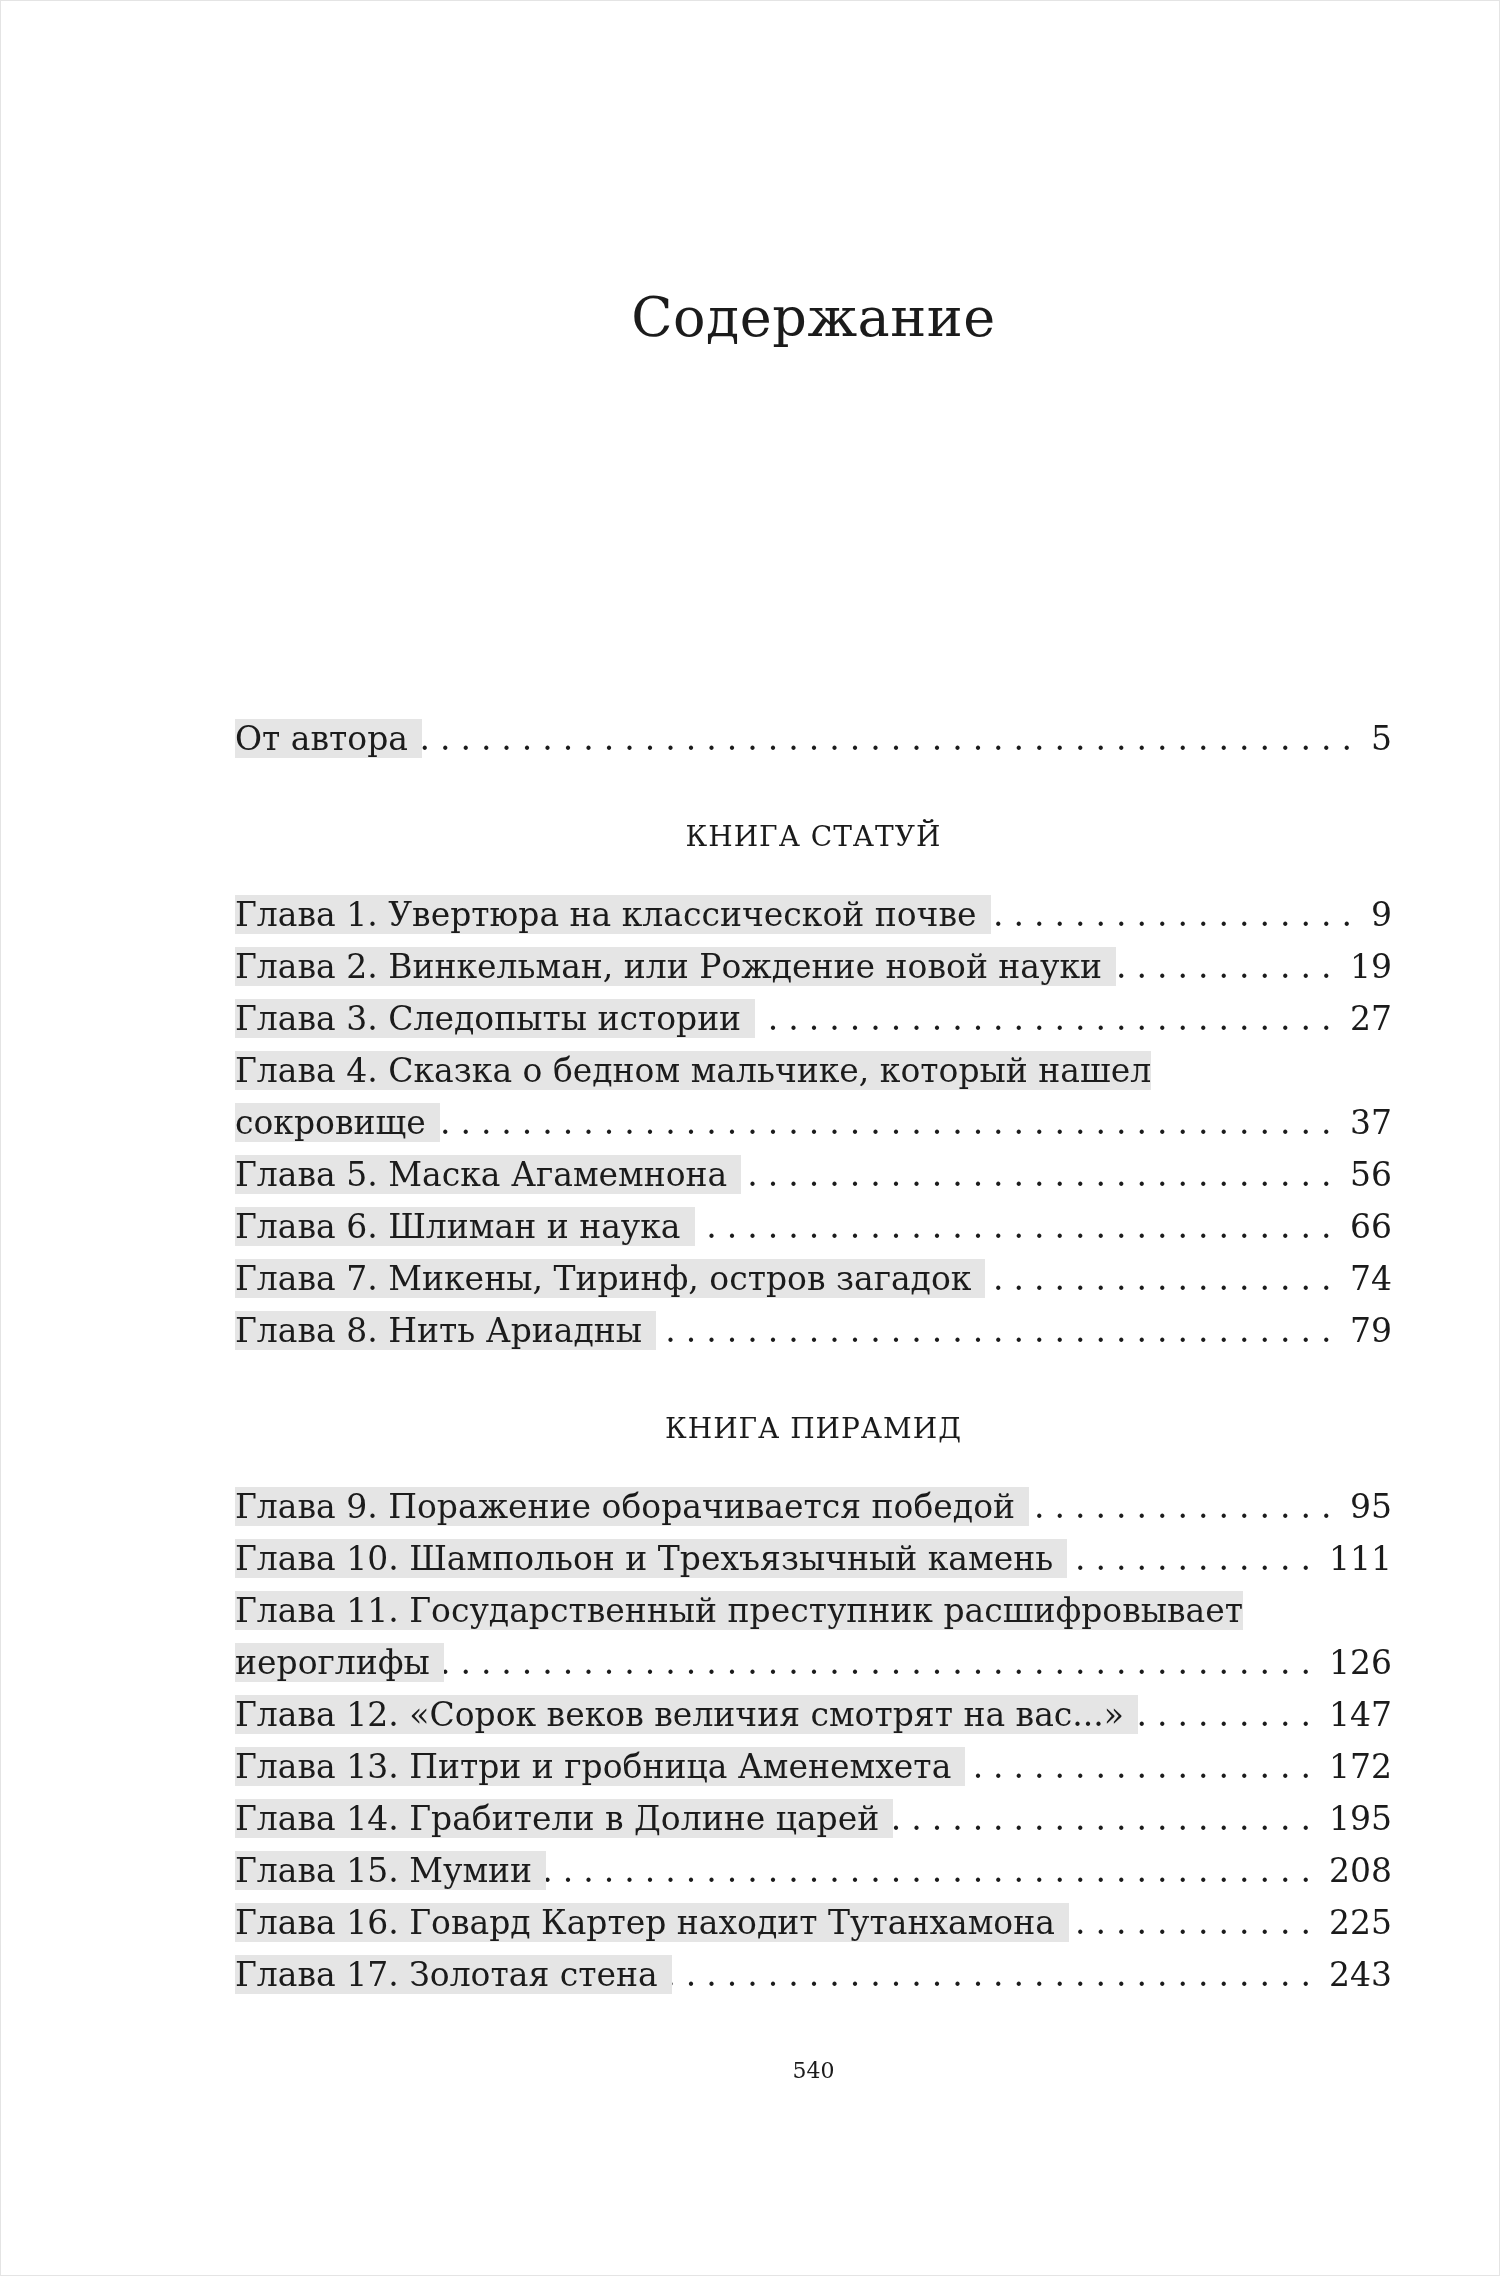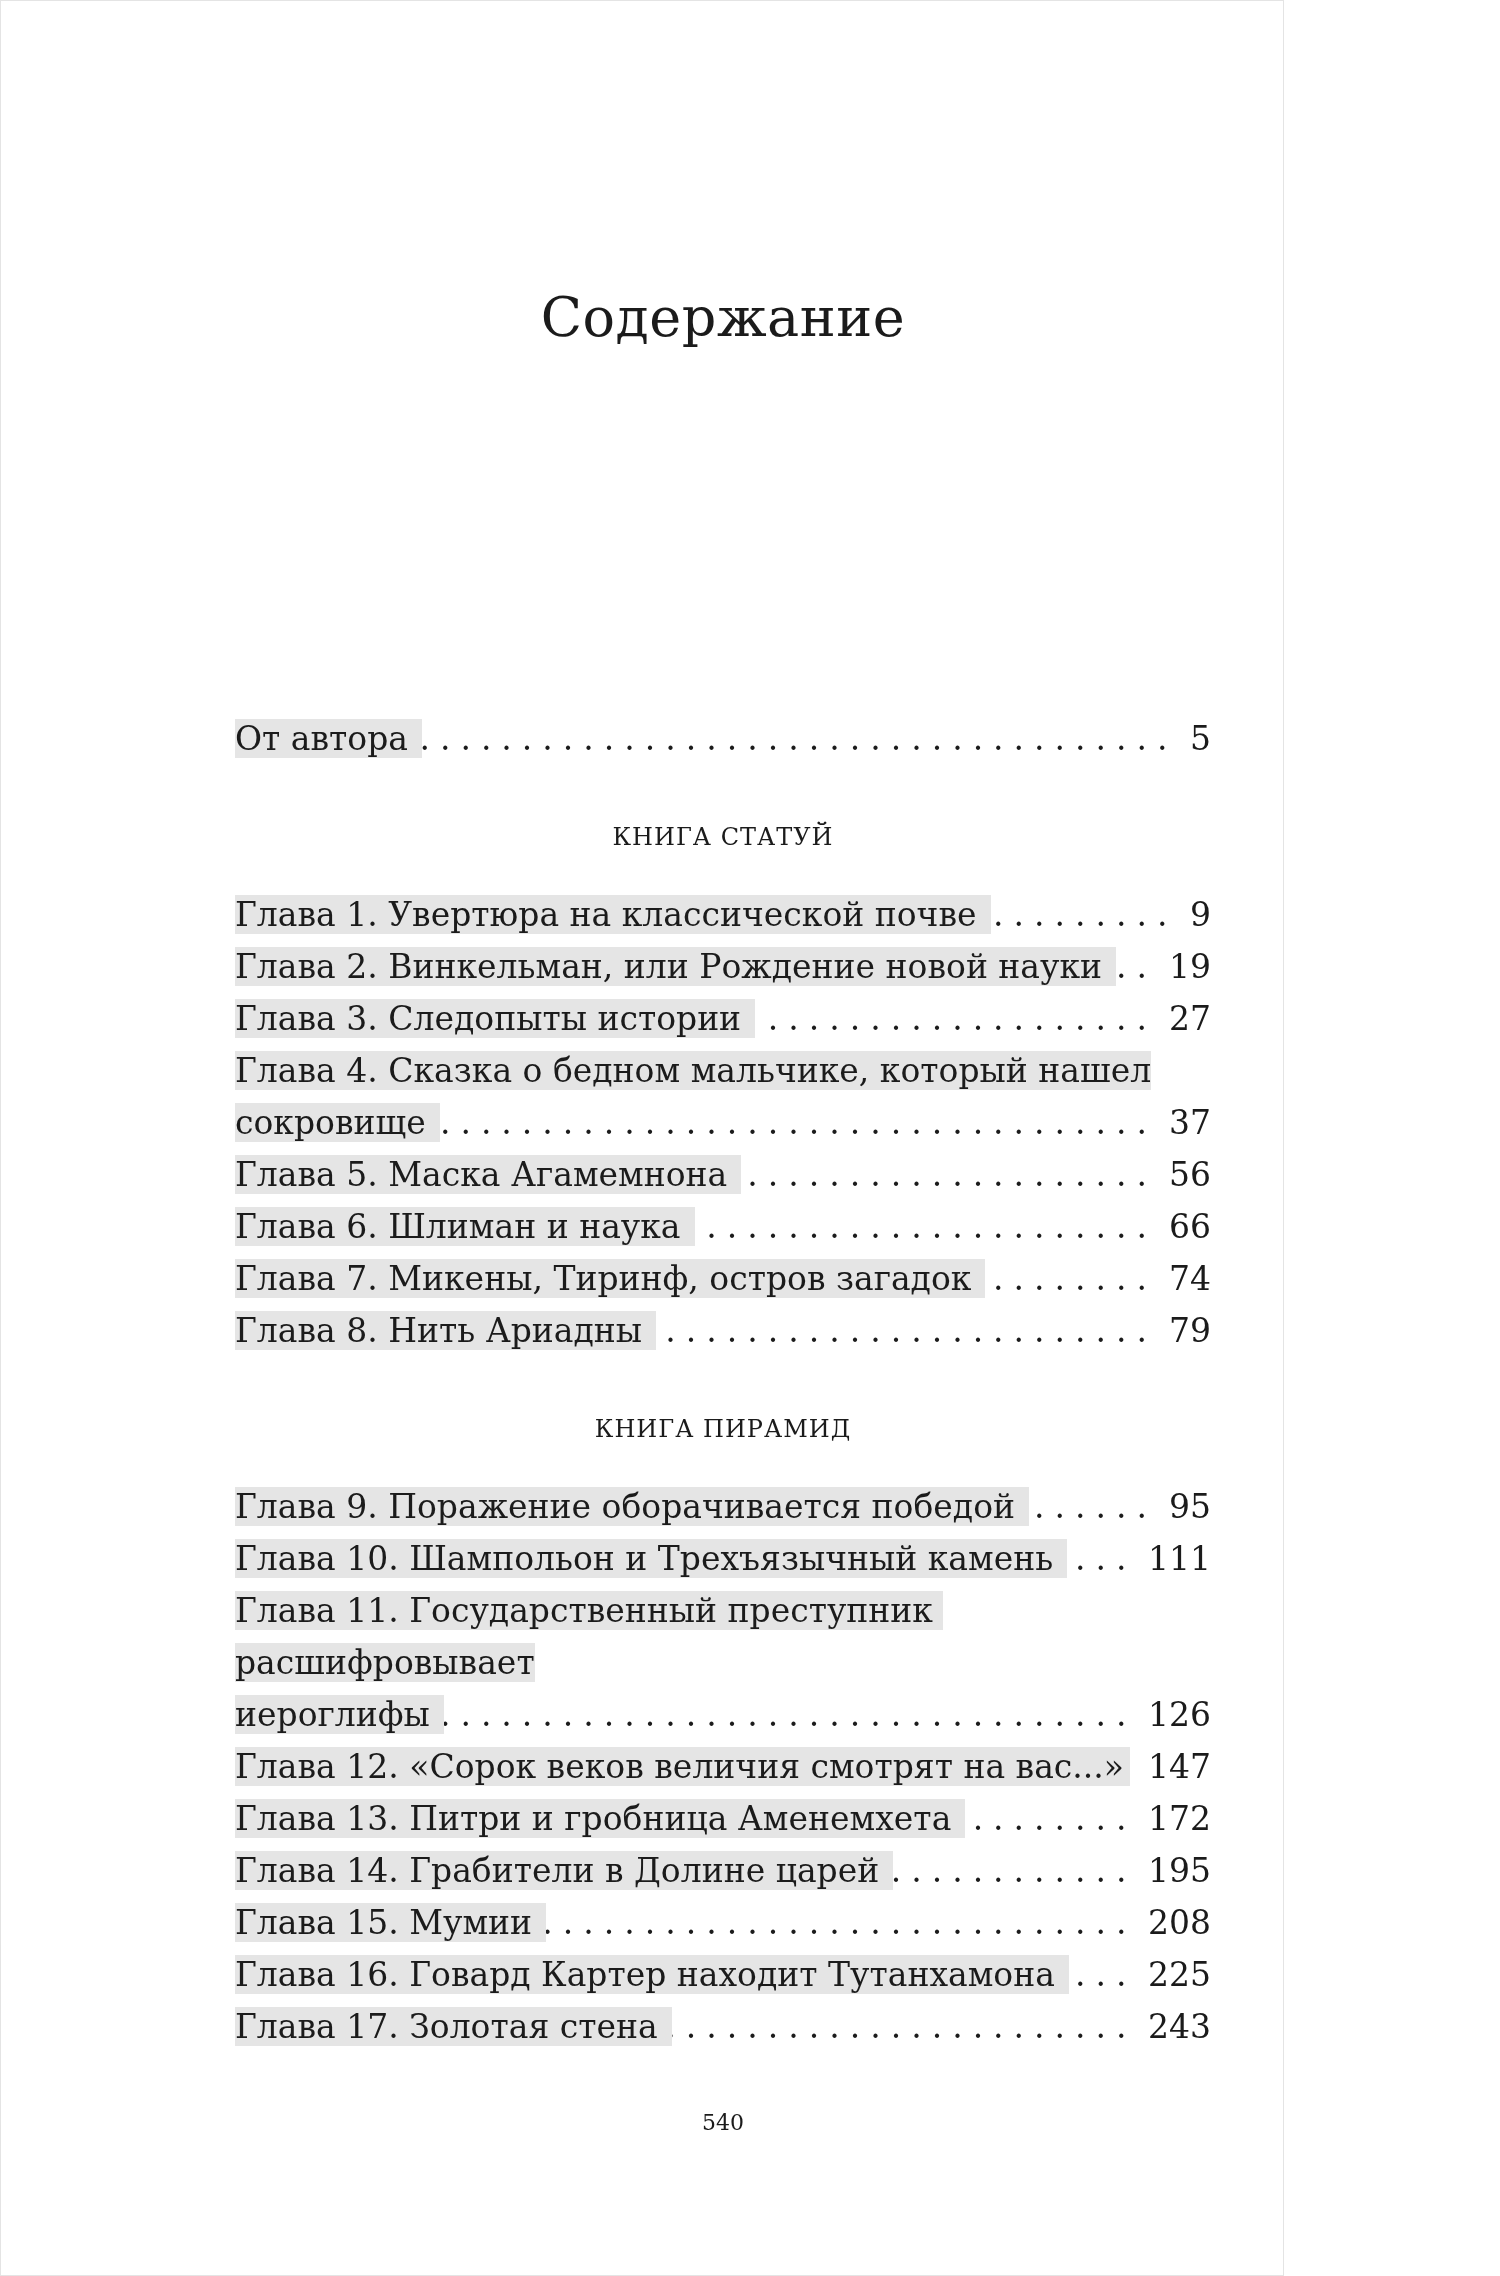--- a/index.html
+++ b/index.html
@@ -2,26 +2,26 @@
 <html lang="ru"><head>
 <meta charset="utf-8">
 <style>
   html, body {
     margin: 0;
     padding: 0;
     background: #ffffff;
   }
   .page {
     position: relative;
-    width: 1284px;
+    width: 1500px;
     height: 2276px;
     margin: 0;
     background: #ffffff;
     box-sizing: border-box;
-    padding: 0 73px 0 235px;
+    padding: 0 108px 0 235px;
     box-shadow: inset 0 0 0 1px #e4e4e4;
     color: #1b1b1b;
     font-family: "DejaVu Serif", "Liberation Serif", serif;
     overflow: hidden;
   }
   .title {
     margin: 0;
     padding-top: 288px;
     font-size: 54px;
     font-weight: 400;
@@ -61,21 +61,21 @@
     position: absolute;
     right: 0;
     bottom: 0;
     line-height: 52px;
     background: #ffffff;
     padding-left: 18px;
     text-align: right;
   }
   .section-heading {
     margin: 46px 0 26px 0;
-    font-size: 24px;
+    font-size: 28px;
     font-weight: 400;
     line-height: 52px;
     text-align: center;
     letter-spacing: 1px;
   }
   .folio {
     margin-top: 44px;
     font-size: 22px;
     line-height: 52px;
     text-align: center;

